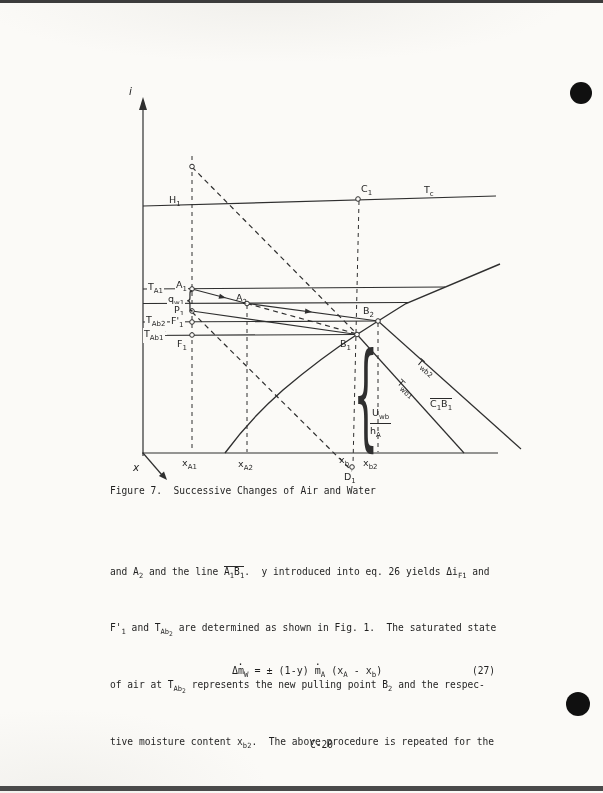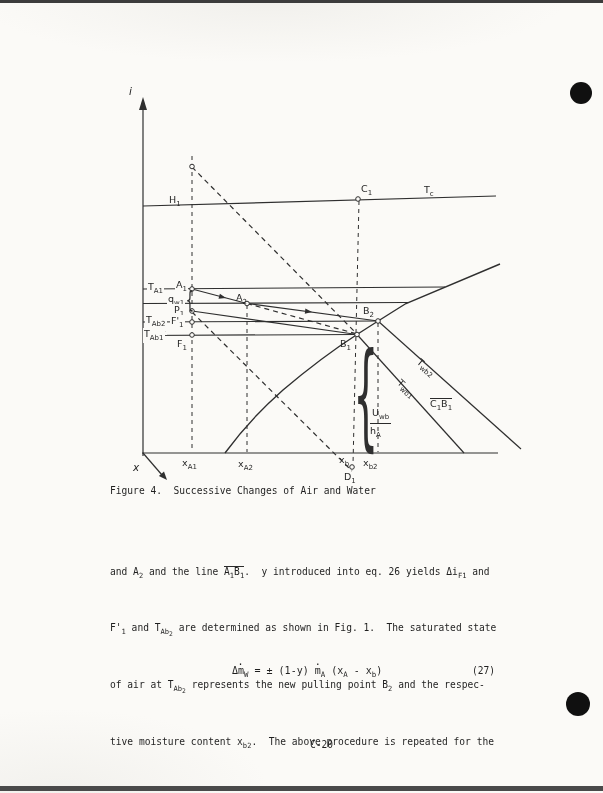--- a/index.html
+++ b/index.html
@@ -129,21 +129,21 @@
     <div class="top"><span>U</span><span class="sg-sub">wb</span></div>
     <div class="bot"><span>h</span><span class="sg-sub">A</span></div>
   </div>
   <div class="lbl" style="left:382px;top:398px;margin-left:48px;"><span class="sg-ovl"><span>C</span><span class="sg-sub">1</span><span>B</span><span class="sg-sub">1</span></span></div>
 
   <div class="lbl" style="left:182px;top:457px;"><span>x</span><span class="sg-sub">A1</span></div>
   <div class="lbl" style="left:238px;top:458px;"><span>x</span><span class="sg-sub">A2</span></div>
   <div class="lbl" style="left:339px;top:454px;"><span>x</span><span class="sg-sub">b</span></div>
   <div class="lbl" style="left:363px;top:457px;"><span>x</span><span class="sg-sub">b2</span></div>
 
-  <div class="mono caption">Figure 4.  Successive Changes of Air and Water</div>
+  <div class="mono caption">Figure 7.  Successive Changes of Air and Water</div>
 
   <div class="mono bodytext">
     <div><span>and A</span><span class="sg-sub">2</span><span> and the line </span><span class="sg-ovl"><span>A</span><span class="sg-sub">1</span><span>B</span><span class="sg-sub">1</span></span><span>.  y introduced into eq. 26 yields Δi</span><span class="sg-sub">F1</span><span> and</span></div>
     <div><span>F</span><span>'</span><span class="sg-sub">1</span><span> and T</span><span class="sg-sub">Ab</span><span class="sg-sub2">2</span><span> are determined as shown in Fig. 1.  The saturated state</span></div>
     <div><span>of air at T</span><span class="sg-sub">Ab</span><span class="sg-sub2">2</span><span> represents the new pulling point B</span><span class="sg-sub">2</span><span> and the respec-</span></div>
     <div><span>tive moisture content x</span><span class="sg-sub">b2</span><span>.  The above procedure is repeated for the</span></div>
     <div><span>required number of steps or until the required outlet state of the</span></div>
     
     
     

